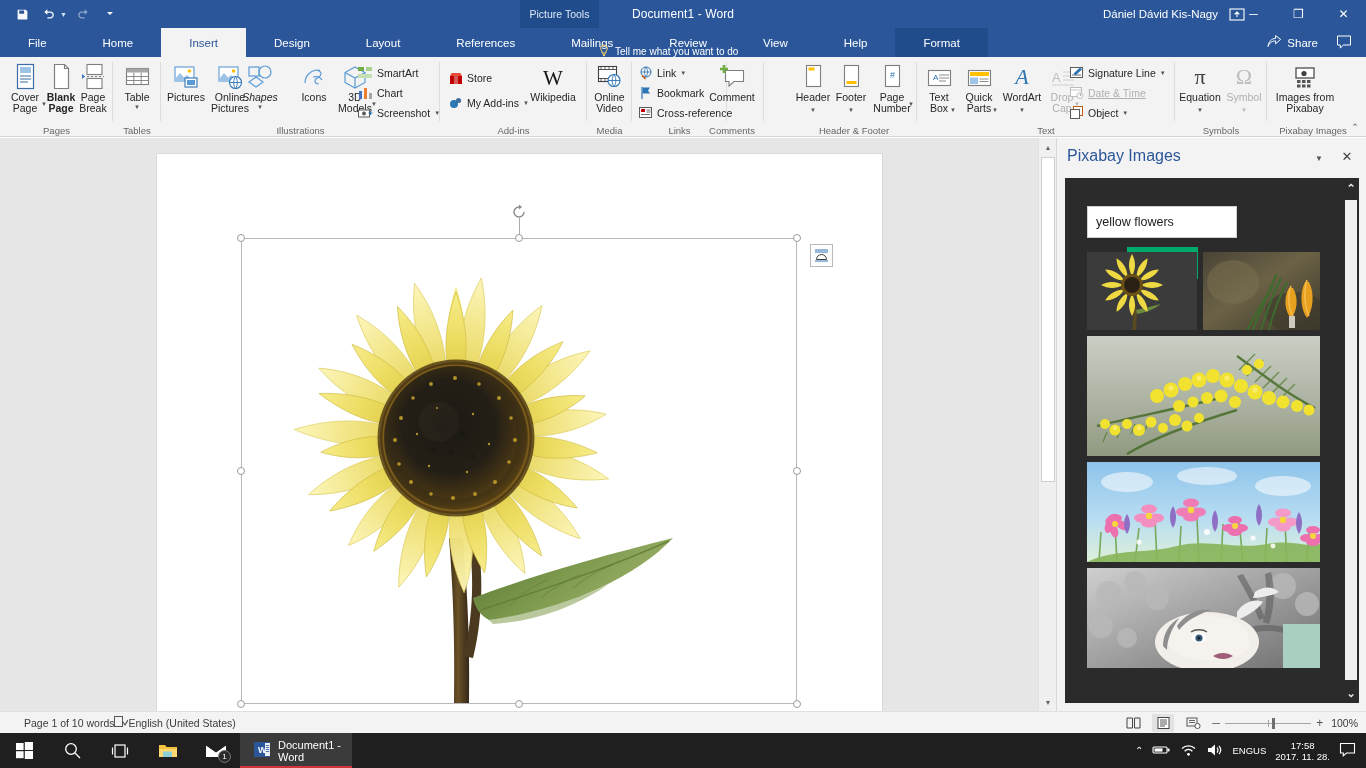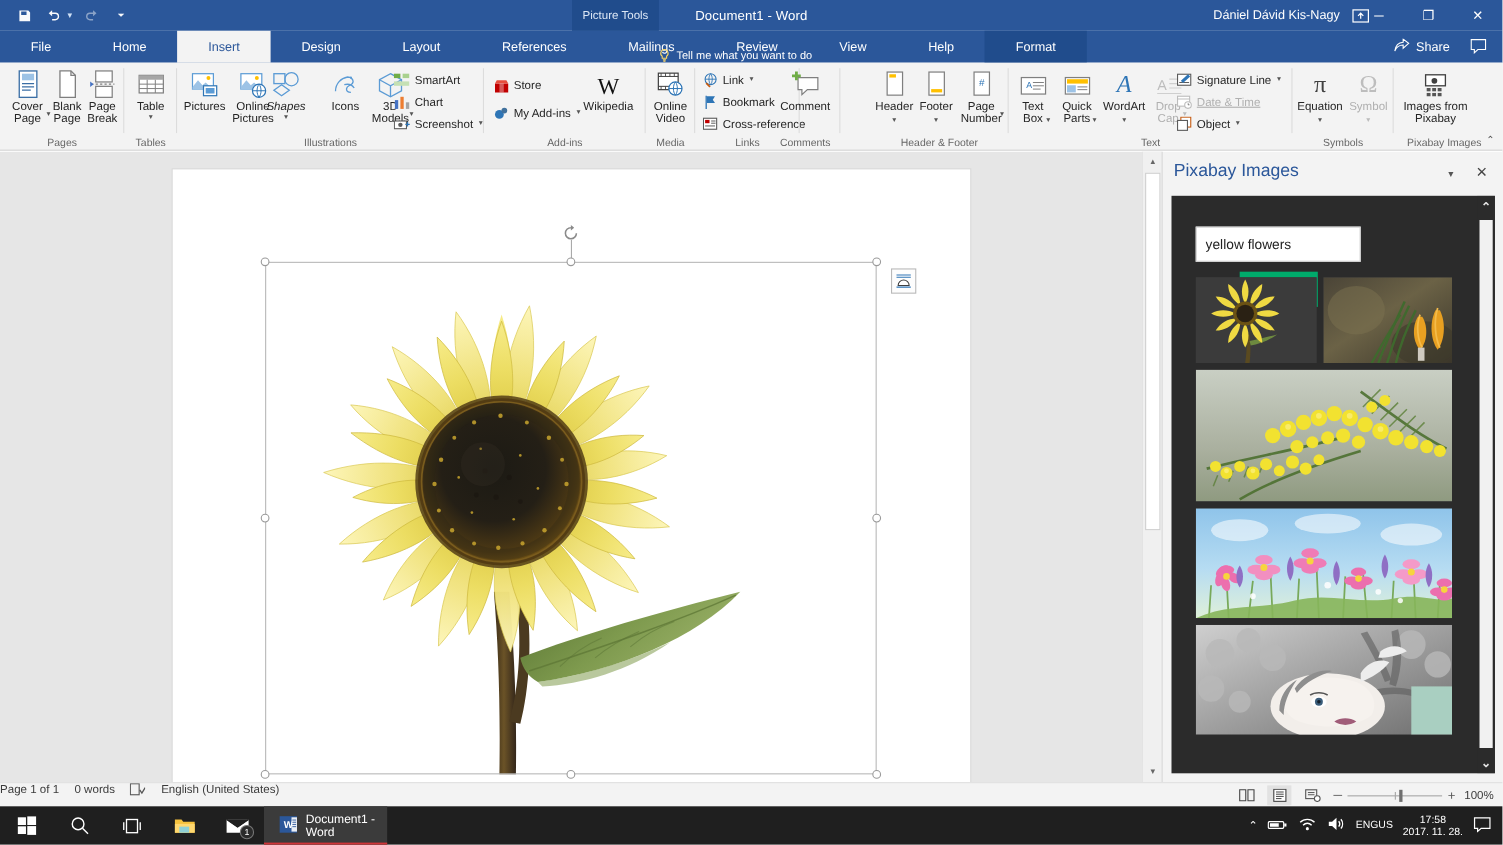--- a/index.html
+++ b/index.html
@@ -177,21 +177,21 @@
   }
   .tp-sc-arrow { position:absolute; left:0; width:16px; height:20px; display:flex;
     align-items:center; justify-content:center; color:#e8e8e8; font-size:11px; font-weight:bold; }
   .tp-sc-thumb { position:absolute; left:2px; width:12px; background:#f1f1f1; }
 
   
   .statusbar {
     position:absolute; left:0; top:711px; width:1366px; height:22px;
     background:#f3f3f3; border-top:1px solid #e0e0e0; color:#3b3b3b; font-size:10.5px;
   }
-  .sb-left { position:absolute; left:0; top:0; height:22px; display:flex; align-items:flex-start; gap:14px; }
+  .sb-left { position:absolute; left:24px; top:0; height:22px; display:flex; align-items:center; }
   .sb-right { position:absolute; right:8px; top:0; height:22px; display:flex; align-items:center; gap:8px; }
   .viewbtn { width:22px; height:18px; display:flex; align-items:center; justify-content:center; color:#444; }
   .viewbtn.on { background:#e2e2e2; }
   .zoomslider { display:flex; align-items:center; gap:5px; }
   .zs-track { position:relative; width:86px; height:1px; background:#a6a6a6; }
   .zs-mid { position:absolute; left:50%; top:-3px; width:1px; height:7px; background:#a6a6a6; }
   .zs-knob { position:absolute; left:54%; top:-5px; width:3px; height:11px; background:#6f6f6f; }
 
   
   .taskbar {
@@ -310,21 +310,21 @@
           <svg width="23" height="27" viewBox="0 0 23 27">
               <rect x="3.5" y="1.5" width="16" height="24" fill="#fff" stroke="#3a6ea5" stroke-width="1.2"></rect>
               <rect x="6" y="4" width="11" height="6" fill="#9dc3e6"></rect>
               <path d="M6 13h11M6 16h11M6 19h8" stroke="#3a6ea5" stroke-width="1.1"></path>
             </svg>
         </span>
         <span class="lbl">Cover
 Page</span>
         <span class="caret" style="position:absolute;right:1px;bottom:9px;">▼</span>
       </div>
-      <div class="bigbtn" style="left:38px;">
+      <div class="bigbtn" style="left:38px;font-weight:bold;">
         <span class="ico">
           <svg width="21" height="27" viewBox="0 0 21 27">
               <path d="M3.5 1.5h10l4 4v20h-14z" fill="#fff" stroke="#7f7f7f" stroke-width="1.2"></path>
               <path d="M13.5 1.5v4h4" fill="none" stroke="#7f7f7f" stroke-width="1.2"></path>
             </svg>
         </span>
         <span class="lbl">Blank
 Page</span>
       </div>
       <div class="bigbtn" style="left:70px;">

